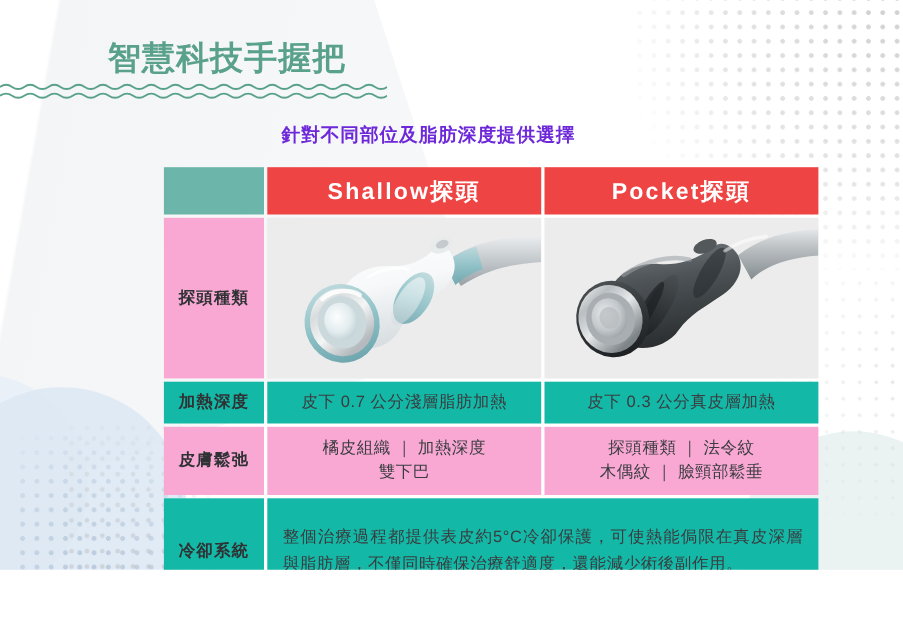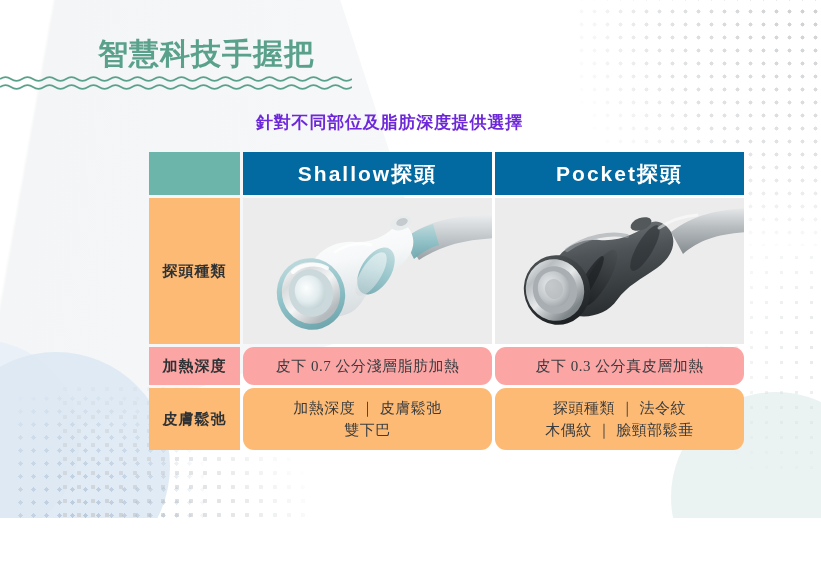--- a/index.html
+++ b/index.html
@@ -160,21 +160,21 @@
     vertical-align: middle;
   }
   col.c-label { width: 91px; }
   col.c-data  { width: 249px; }
 
   .hdr-blank {
     background: #6bb5ab;
     height: 43px;
   }
   .hdr-cell {
-    background: #0369a1;
+    background: #ef4444;
     height: 43px;
     text-align: center;
     color: #ffffff;
     font-size: 21px;
     font-weight: bold;
     letter-spacing: 2px;
   }
 
   .row-label {
     text-align: center;
@@ -184,31 +184,30 @@
     line-height: 1.35;
     letter-spacing: 1px;
   }
   .cell-text {
     text-align: center;
     font-size: 15px;
     color: #3a3d40;
     line-height: 1.5;
     letter-spacing: .5px;
     padding: 6px 8px;
-    border-radius: 11px;
   }
   .cell-text.justified {
     text-align: justify;
     text-align-last: left;
     padding: 10px 14px;
     line-height: 1.62;
   }
 
-  .shade-a { background: #fdba74; }
-  .shade-b { background: #fca5a5; font-family: Liberation Serif, serif; }
+  .shade-a { background: #f9a8d4; }
+  .shade-b { background: #14b8a6; }
 
   .img-cell {
     height: 146px;
     position: relative;
     overflow: hidden;
     background: #ececec;
   }
   .probe-svg {
     display: block;
     width: 100%;
@@ -373,26 +372,30 @@
 
       <tr class="row-depth">
         <td class="row-label shade-b">加熱深度</td>
         <td class="cell-text shade-b">皮下 0.7 公分淺層脂肪加熱</td>
         <td class="cell-text shade-b">皮下 0.3 公分真皮層加熱</td>
       </tr>
 
       <tr class="row-area">
         <td class="row-label shade-a">皮膚鬆弛</td>
         <td class="cell-text shade-a">
-          <div>加熱深度 ｜ 皮膚鬆弛</div>
+          <div>橘皮組織 ｜ 加熱深度</div>
           <div>雙下巴</div>
         </td>
         <td class="cell-text shade-a">
           <div>探頭種類 ｜ 法令紋</div>
           <div>木偶紋 ｜ 臉頸部鬆垂</div>
         </td>
       </tr>
 
+      <tr class="row-cool">
+        <td class="row-label shade-b">冷卻系統</td>
+        <td class="cell-text justified shade-b" colspan="2">整個治療過程都提供表皮約5°C冷卻保護，可使熱能侷限在真皮深層與脂肪層，不僅同時確保治療舒適度，還能減少術後副作用。</td>
+      </tr>
 
     </tbody>
   </table>
 
 </div>
 
 </body></html>

